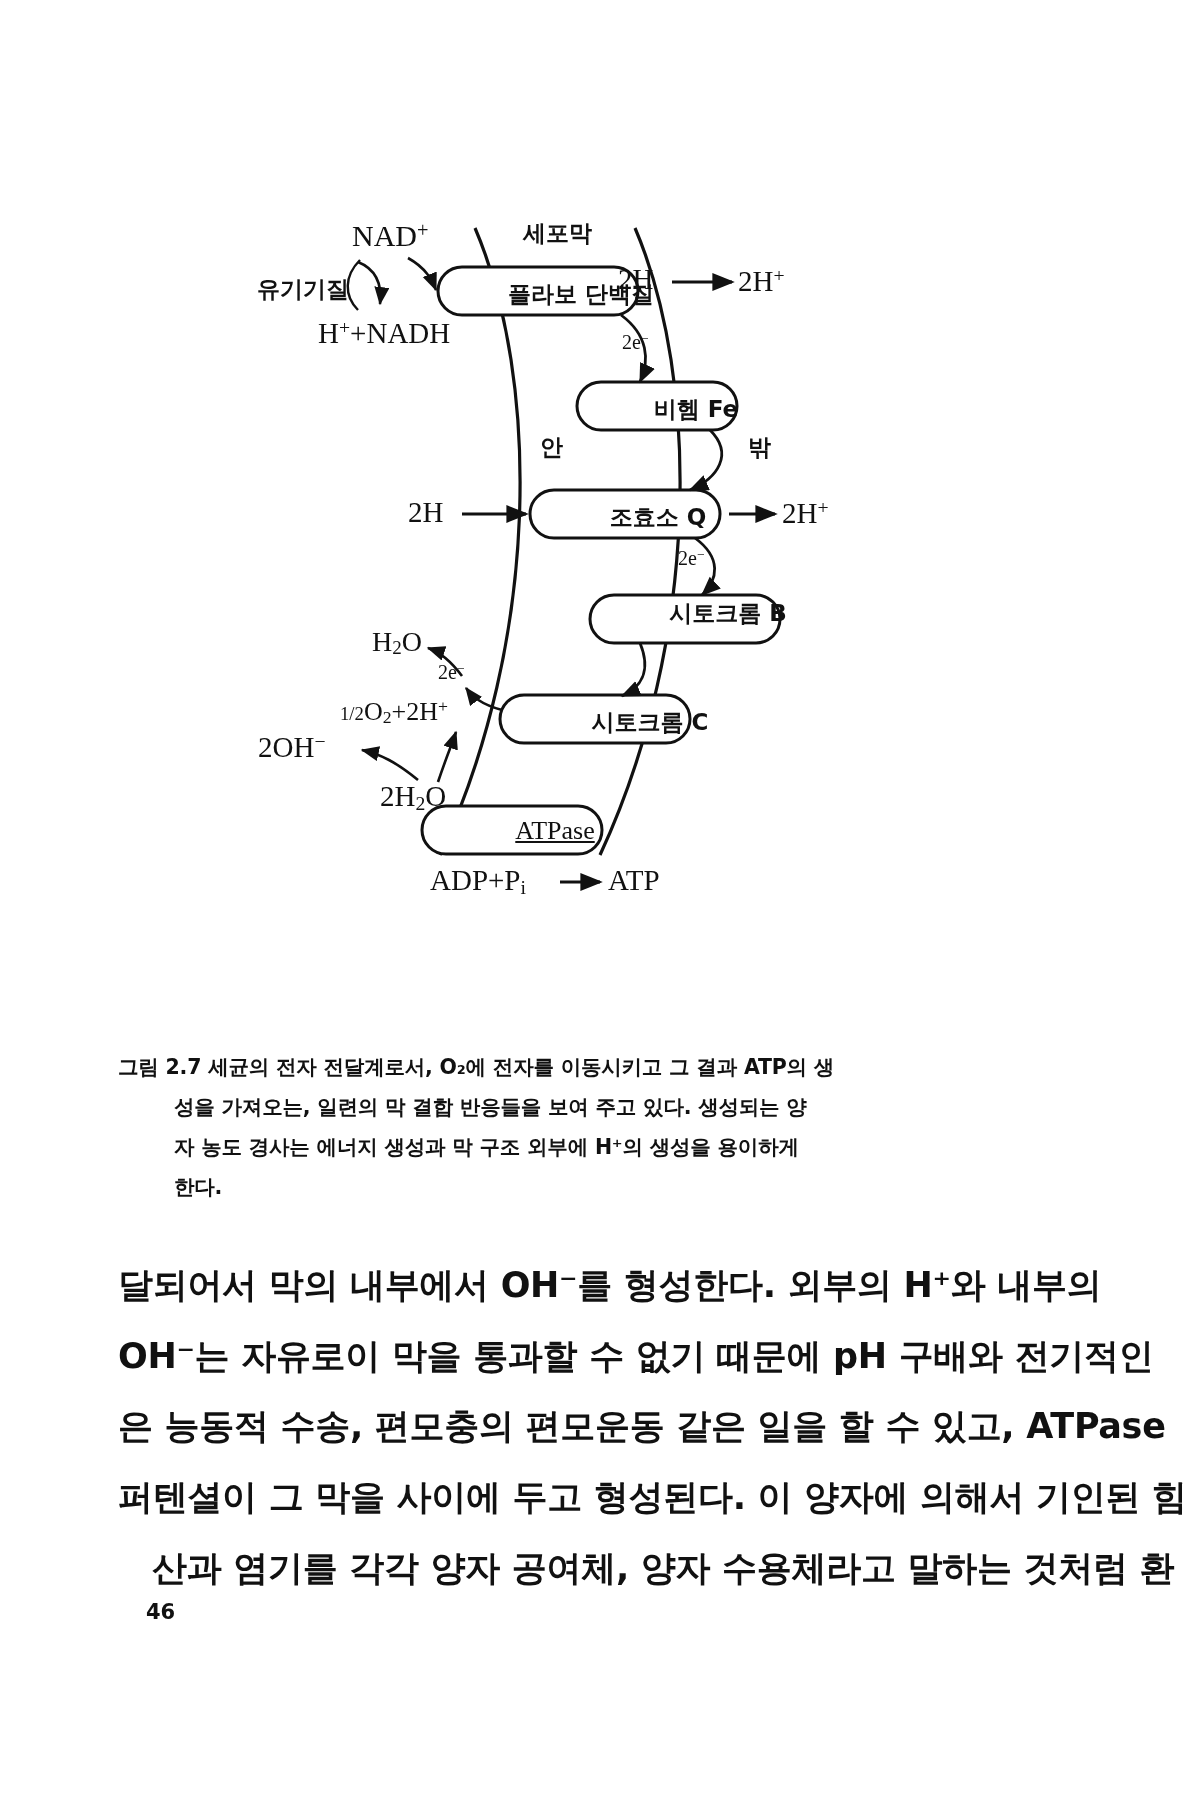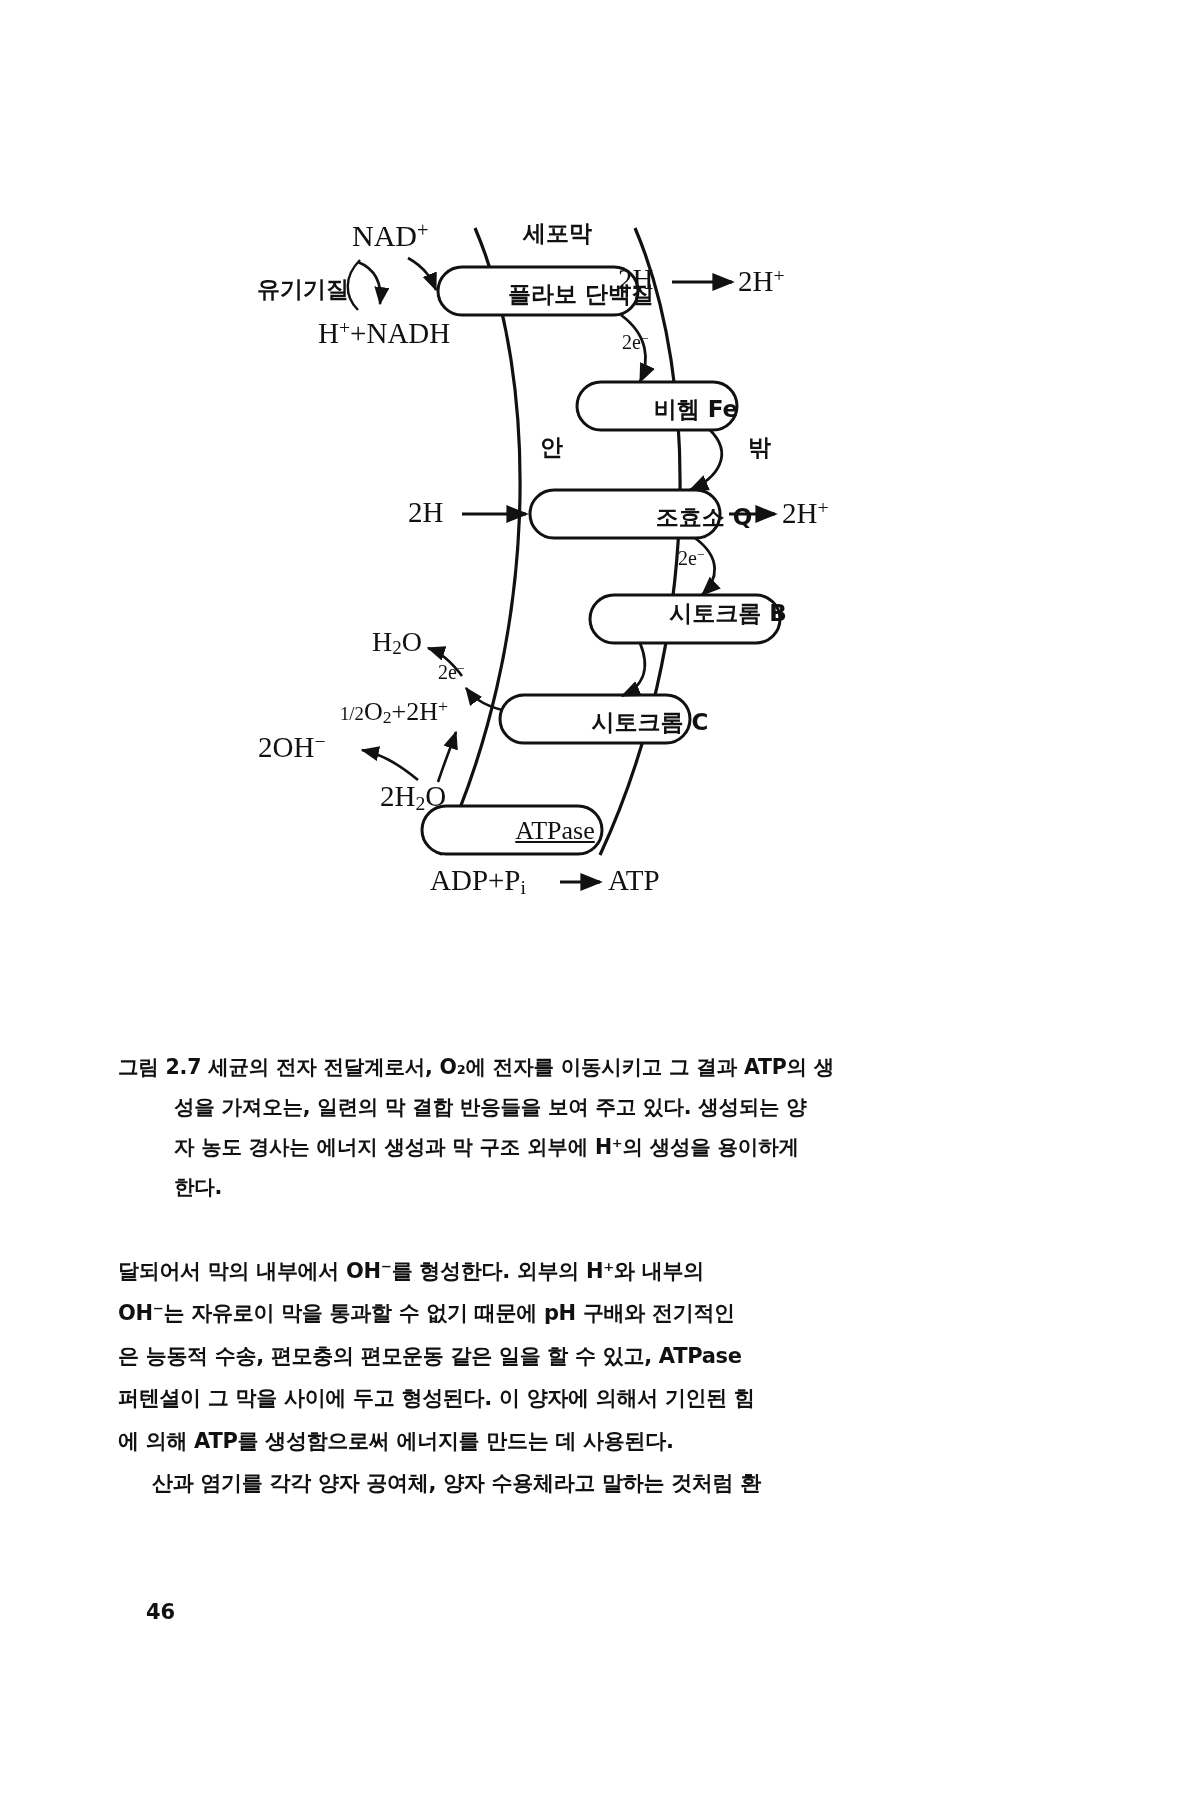--- a/index.html
+++ b/index.html
@@ -83,21 +83,21 @@
   }
 
   
   .body-text {
     position: absolute;
     left: 118px;
     top: 1250px;
     width: 960px;
     font-family: "DejaVu Sans", sans-serif;
     font-weight: bold;
-    font-size: 21px;
+    font-size: 35px;
     line-height: 2.02;
     letter-spacing: -0.3px;
   }
   .body-text .bline {
     white-space: nowrap;
   }
   .body-text .bline.ind {
     padding-left: 34px;
   }
 
@@ -172,21 +172,21 @@
 
       <path d="M198,572 C206,548 212,534 216,522" fill="none" stroke="#111" stroke-width="2.6" marker-end="url(#arrowsm)"></path>
 
       <path d="M178,570 C156,552 140,544 122,540" fill="none" stroke="#111" stroke-width="2.6" marker-end="url(#arrowsm)"></path>
 
       <line x1="320" y1="672" x2="360" y2="672" stroke="#111" stroke-width="2.8" marker-end="url(#arrow)"></line>
     </svg>
 
     <div class="node-text" style="left:198px; top:69px; width:200px;">플라보 단백질</div>
     <div class="node-text" style="left:337px; top:184px; width:152px;">비헴 Fe</div>
-    <div class="node-text" style="left:290px; top:292px; width:170px;margin-left:46px;">조효소 Q</div>
+    <div class="node-text" style="left:290px; top:292px; width:170px;">조효소 Q</div>
     <div class="node-text" style="left:350px; top:388px; width:190px;">시토크롬 B</div>
     <div class="node-text" style="left:260px; top:497px; width:214px;">시토크롬 C</div>
     <div class="node-text serif" style="left:182px; top:606px; width:180px;">ATPase</div>
 
     <div class="fig-label" style="left:112px; top:10px; font-size:30px;"><span>NAD</span><sup>+</sup></div>
 
     <div class="fig-label kr" style="left:17px; top:68px; font-size:23px;">유기기질</div>
 
     <div class="fig-label" style="left:78px; top:108px; font-size:29px;"><span>H</span><sup>+</sup><span>+NADH</span></div>
 
@@ -227,18 +227,17 @@
     <div class="cap-line indent">성을 가져오는, 일련의 막 결합 반응들을 보여 주고 있다. 생성되는 양</div>
     <div class="cap-line indent">자 농도 경사는 에너지 생성과 막 구조 외부에  H⁺의 생성을 용이하게</div>
     <div class="cap-line indent">한다.</div>
   </div>
 
   <div class="body-text">
     <div class="bline">달되어서  막의  내부에서  OH⁻를  형성한다.  외부의  H⁺와  내부의</div>
     <div class="bline">OH⁻는 자유로이 막을 통과할 수 없기 때문에 pH 구배와 전기적인</div>
     <div class="bline">은 능동적 수송, 편모충의 편모운동 같은 일을 할 수 있고, ATPase</div>
     <div class="bline">퍼텐셜이 그 막을 사이에 두고 형성된다. 이 양자에 의해서 기인된 힘</div>
-    <div class="bline">에 의해 ATP를 생성함으로써 에너지를 만드는 데 사용된다.</div>
     <div class="bline ind">산과 염기를 각각 양자 공여체, 양자 수용체라고 말하는 것처럼 환</div>
   </div>
 
   <div class="page-number">46</div>
 </div>
 
 </body></html>

